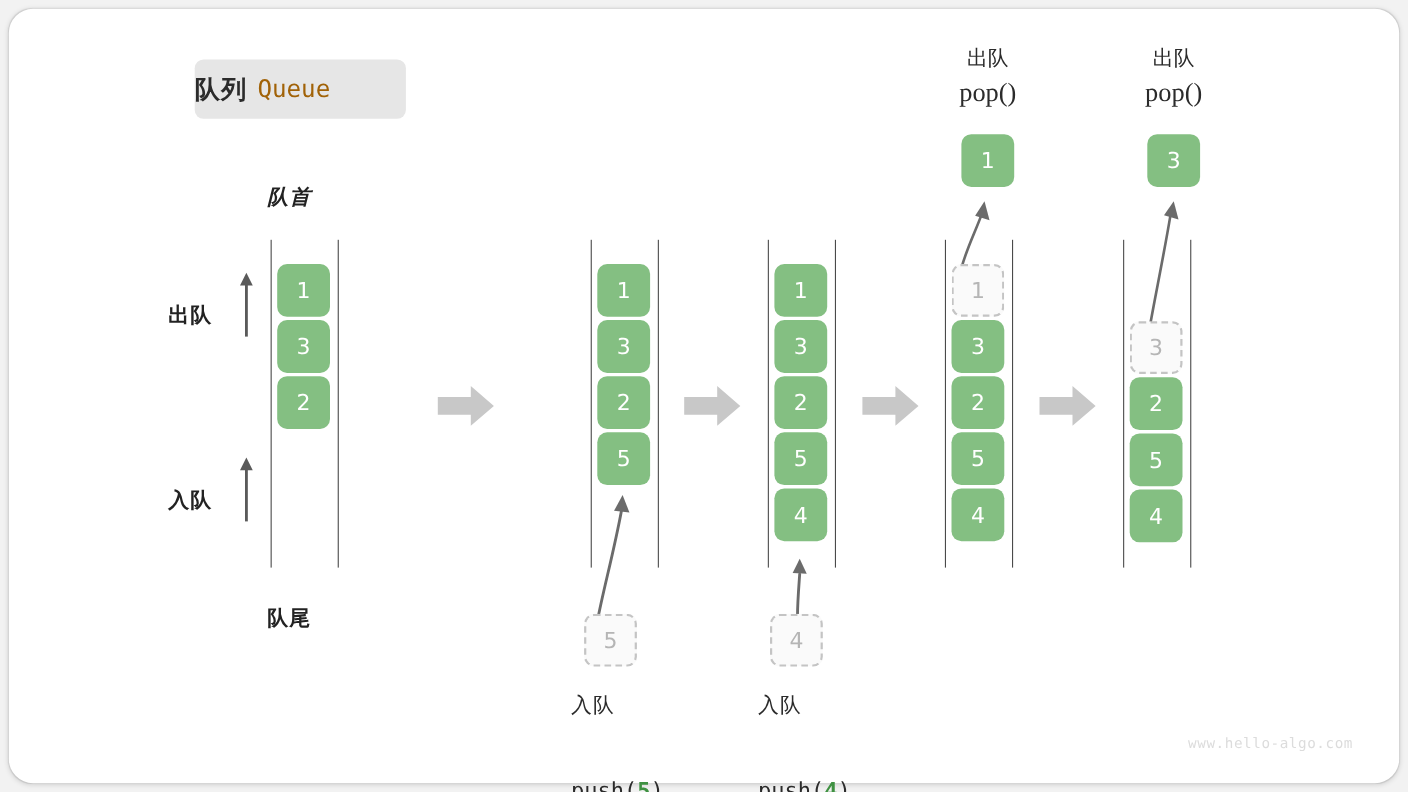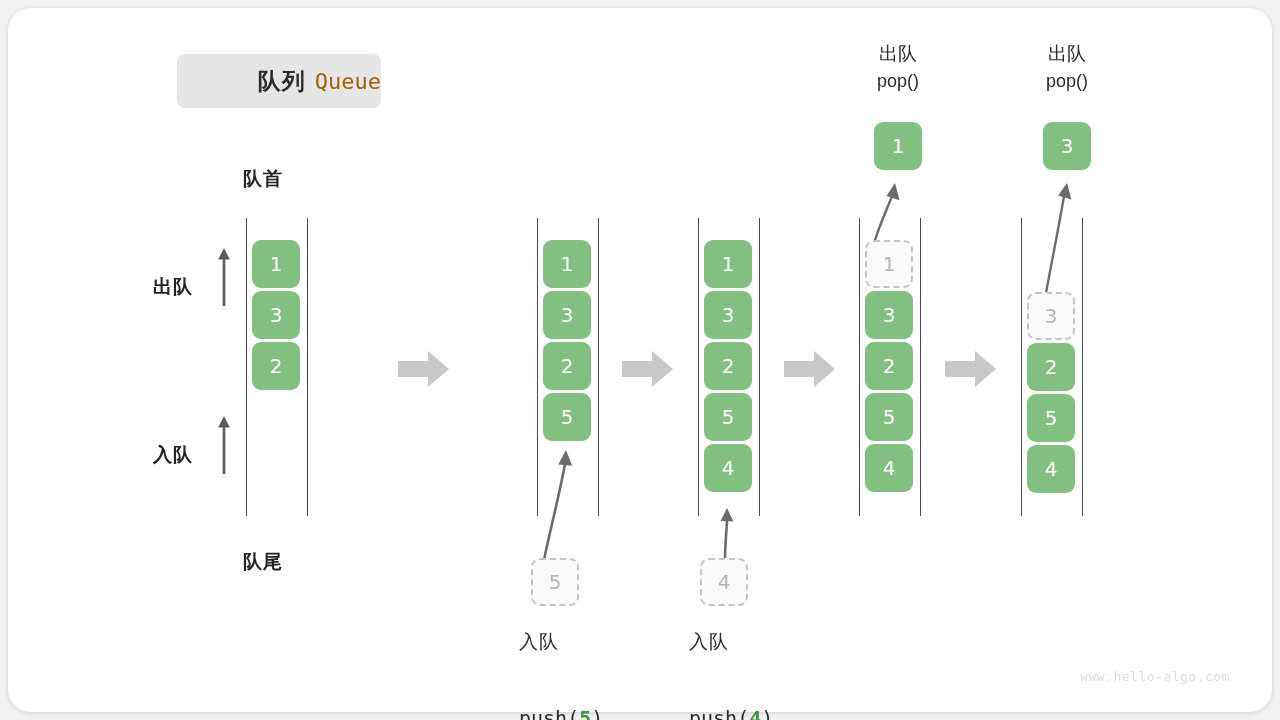--- a/index.html
+++ b/index.html
@@ -30,23 +30,22 @@
   .abs { position: absolute; }
 
   
   #title-chip {
     left: 169px; top: 46px;
     width: 192px; height: 54px;
     background: #e6e6e6;
     border-radius: 8px;
     display: flex;
     align-items: center;
-    justify-content: flex-end;
+    justify-content: flex-start;
     gap: 9px;
-    padding-left: 12px;
   }
   #title-chip .cn {
     font-size: 23px;
     font-weight: bold;
     color: #2b2b2b;
     letter-spacing: 1px;
   }
   #title-chip .en {
     font-family: "DejaVu Sans Mono", "Liberation Mono", monospace;
     font-size: 22px;
@@ -106,22 +105,22 @@
   .opcap .mono .num { color: #3f9142; font-weight: bold; }
 
   .topcap {
     font-size: 19px;
     color: #2b2b2b;
     line-height: 1.45;
     white-space: nowrap;
     text-align: center;
   }
   .topcap .mono {
-    font-family: Liberation Sans, sans-serif;
-    font-size: 18px;
+    font-family: Liberation Serif, serif;
+    font-size: 24px;
   }
 
   
   .sidelabel {
     font-size: 19px;
     font-weight: bold;
     color: #222222;
     letter-spacing: 1px;
     white-space: nowrap;
   }
@@ -140,21 +139,21 @@
 <body>
 
 <div id="stage">
   <div id="card" class="abs">
 
     <div id="title-chip" class="abs">
       <span class="cn">队列</span>
       <span class="en">Queue</span>
     </div>
 
-    <div class="abs endlabel" style="left:235px; top:158px;">队首</div>
+    <div class="abs endlabel" style="left:235px; top:158px;font-style:italic;">队首</div>
     <div class="abs endlabel" style="left:235px; top:541px;">队尾</div>
 
     <div class="abs sidelabel" style="left:145px; top:266px;">出队</div>
     <div class="abs" style="left:207px; top:238px;">
       <svg width="18" height="62" viewBox="0 0 18 62">
         <line x1="9" y1="60" x2="9" y2="12" stroke="#5a5a5a" stroke-width="2.6"></line>
         <polygon points="9,2 3.2,13.5 14.8,13.5" fill="#5a5a5a"></polygon>
       </svg>
     </div>
 

